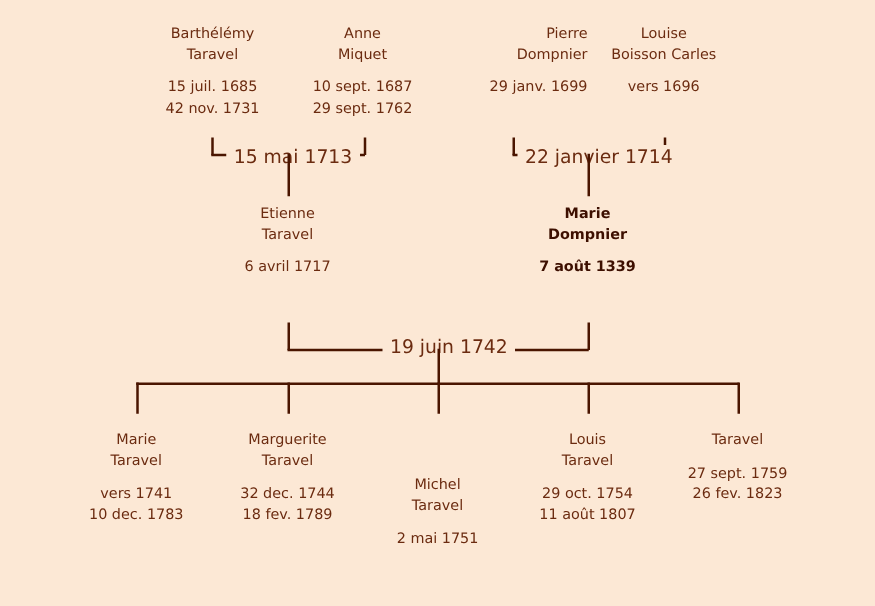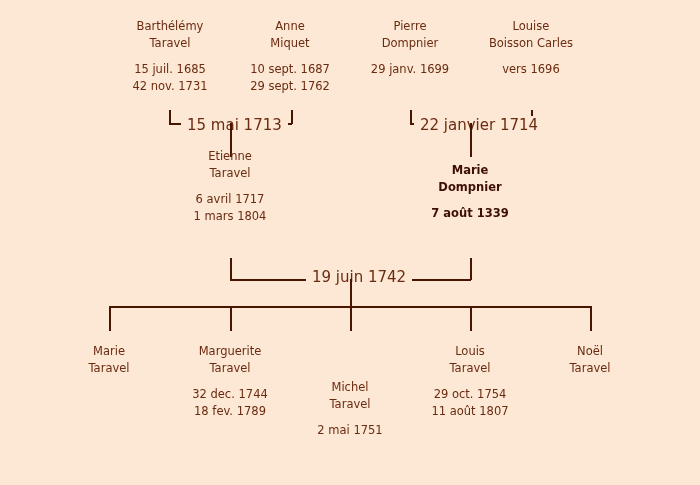--- a/index.html
+++ b/index.html
@@ -71,21 +71,21 @@
 
   <div class="person" style="left:230px; top:18px; width:120px;">
     <div class="nm">Anne</div>
     <div class="nm">Miquet</div>
     <div class="dates">
       <div>10 sept. 1687</div>
       <div>29 sept. 1762</div>
     </div>
   </div>
 
-  <div class="person" style="left:350px; top:18px; width:120px;">
+  <div class="person" style="left:350px; top:18px; width:120px;text-align:right;">
     <div class="nm">Pierre</div>
     <div class="nm">Dompnier</div>
     <div class="dates">
       <div>29 janv. 1699</div>
       <div></div>
     </div>
   </div>
 
   <div class="person" style="left:468px; top:18px; width:126px;">
     <div class="nm">Louise</div>
@@ -101,26 +101,25 @@
   <div class="ln hln" style="left:169px; top:123px; width:123px;"></div>
   <div class="marriage" style="left:181px; top:116px;">15 mai 1713</div>
   <div class="ln vln" style="left:230px; top:123px; height:34px;"></div>
 
   <div class="ln vln" style="left:410px; top:110px; height:14px;"></div>
   <div class="ln vln" style="left:531px; top:110px; height:14px;"></div>
   <div class="ln hln" style="left:410px; top:123px; width:122px;"></div>
   <div class="marriage" style="left:414px; top:116px;">22 janvier 1714</div>
   <div class="ln vln" style="left:470px; top:123px; height:34px;"></div>
 
-  <div class="person" style="left:170px; top:148px; width:120px;">
+  <div class="person" style="left:170px; top:162px; width:120px;">
     <div class="nm">Etienne</div>
     <div class="nm">Taravel</div>
     <div class="dates">
       <div>6 avril 1717</div>
-      <div>1 mars 1804</div>
     </div>
   </div>
 
   <div class="person highlight" style="left:410px; top:162px; width:120px;">
     <div class="nm">Marie</div>
     <div class="nm">Dompnier</div>
     <div class="dates">
       <div>7 août 1339</div>
     </div>
   </div>
@@ -135,20 +134,24 @@
 
   <div class="ln vln" style="left:109px; top:306px; height:25px;"></div>
   <div class="ln vln" style="left:230px; top:306px; height:25px;"></div>
   <div class="ln vln" style="left:350px; top:306px; height:25px;"></div>
   <div class="ln vln" style="left:470px; top:306px; height:25px;"></div>
   <div class="ln vln" style="left:590px; top:306px; height:25px;"></div>
 
   <div class="person" style="left:49px; top:343px; width:120px;">
     <div class="nm">Marie</div>
     <div class="nm">Taravel</div>
+    <div class="dates">
+      <div>vers 1741</div>
+      <div>10 dec. 1783</div>
+    </div>
   </div>
 
   <div class="person" style="left:170px; top:343px; width:120px;">
     <div class="nm">Marguerite</div>
     <div class="nm">Taravel</div>
     <div class="dates">
       <div>32 dec. 1744</div>
       <div>18 fev. 1789</div>
     </div>
   </div>
@@ -165,17 +168,20 @@
   <div class="person" style="left:410px; top:343px; width:120px;">
     <div class="nm">Louis</div>
     <div class="nm">Taravel</div>
     <div class="dates">
       <div>29 oct. 1754</div>
       <div>11 août 1807</div>
     </div>
   </div>
 
   <div class="person" style="left:530px; top:343px; width:120px;">
-    <div class="nm">Noël</div>
     <div class="nm">Taravel</div>
+    <div class="dates">
+      <div>27 sept. 1759</div>
+      <div>26 fev. 1823</div>
+    </div>
   </div>
 
 </div>
 
 </body></html>

